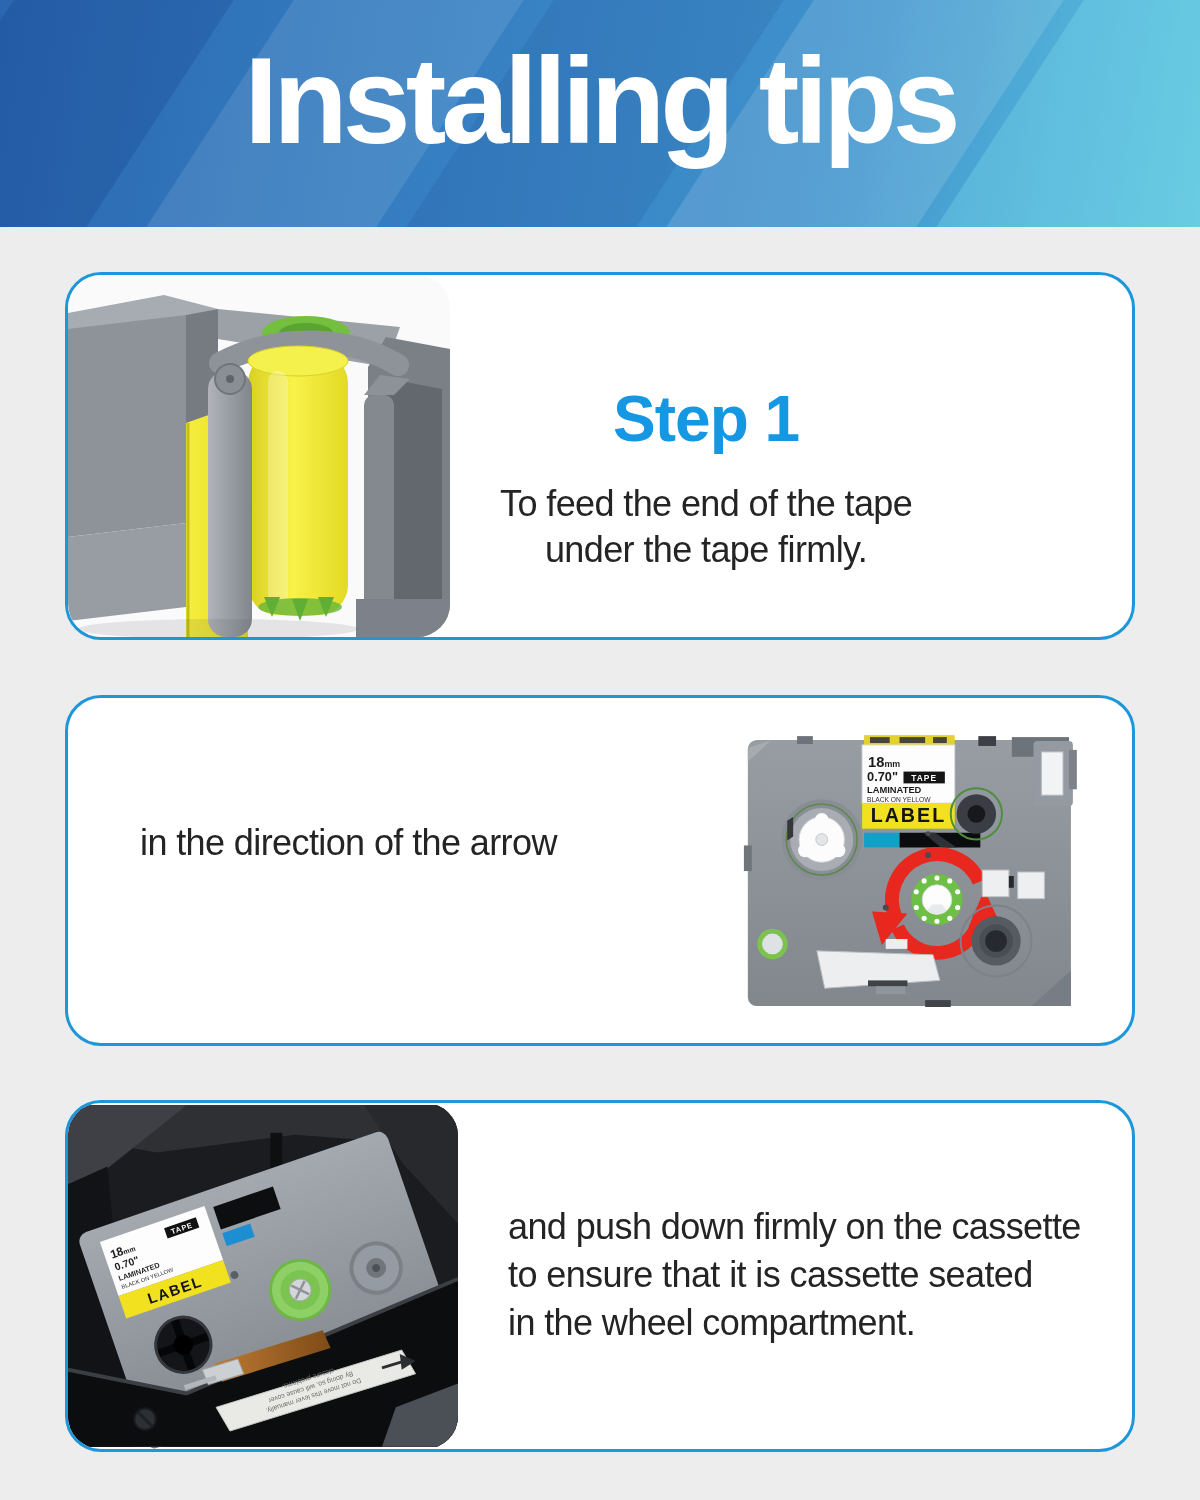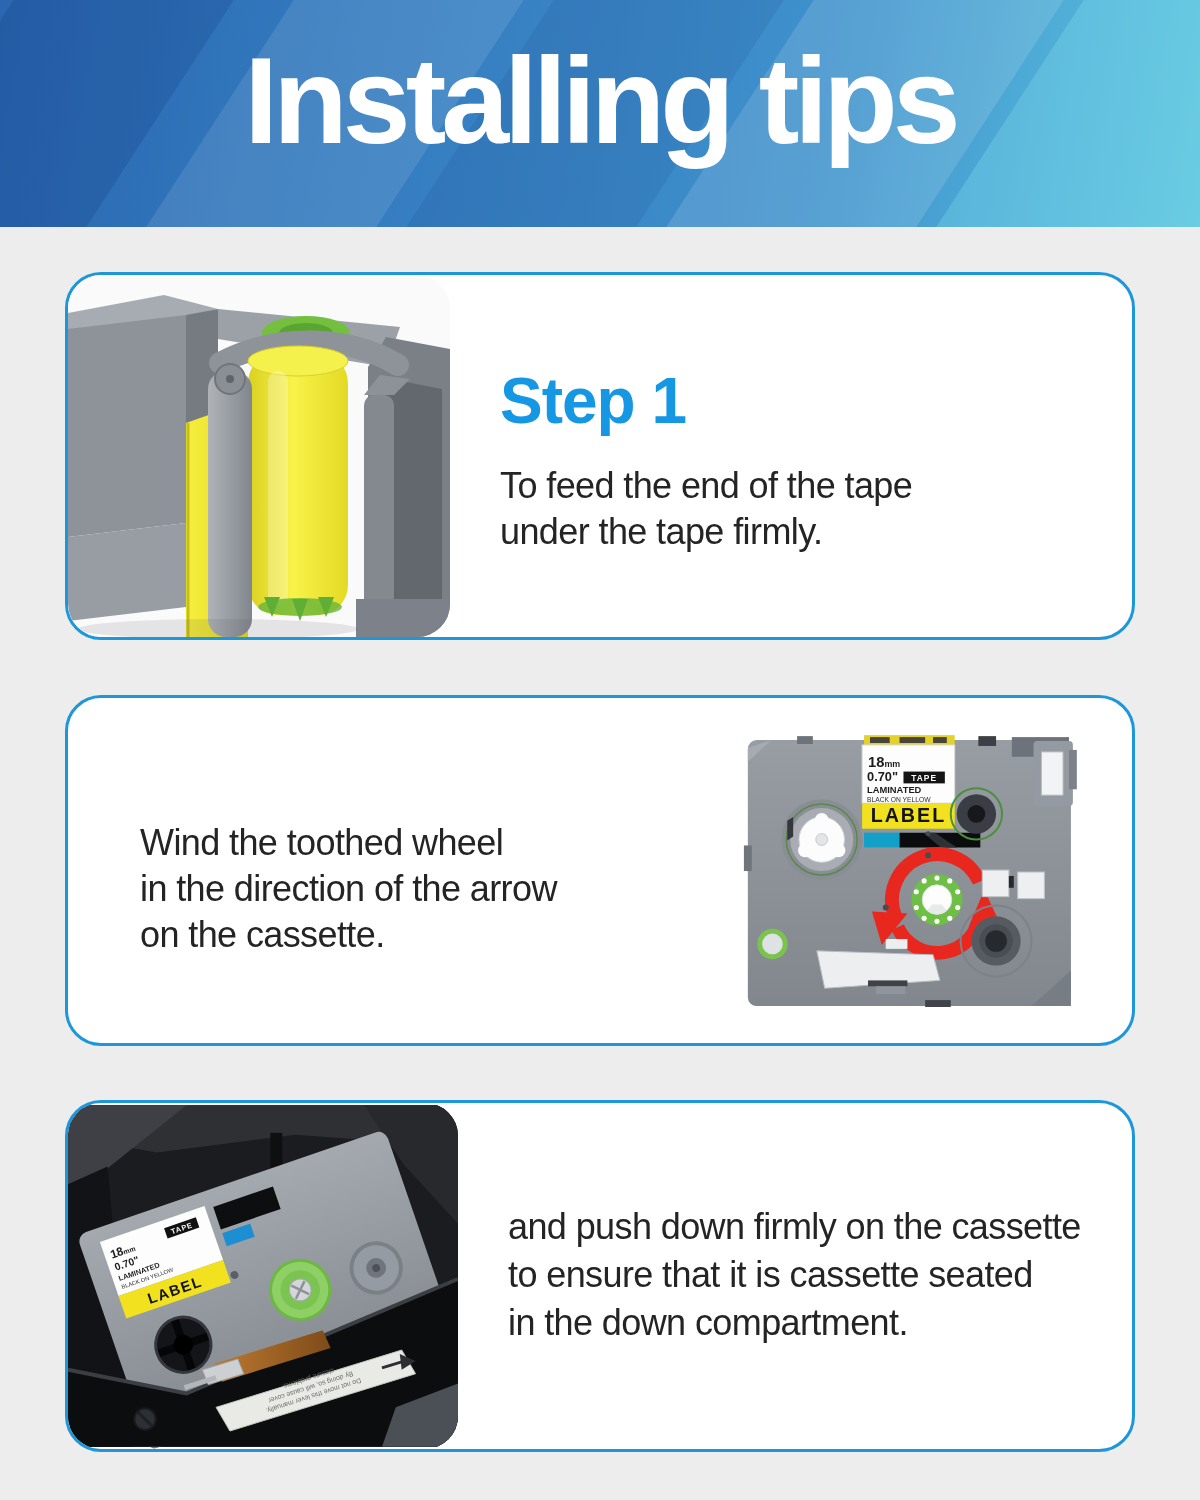--- a/index.html
+++ b/index.html
@@ -30,21 +30,21 @@
   .photo svg{display:block;}
   .art{position:absolute;overflow:hidden;}
   .art svg{display:block;}
 
   .step-text{position:absolute;}
   .step-title{font-size:64px;line-height:64px;font-weight:bold;color:#1697e4;letter-spacing:-1px;}
   .step-body{margin-top:30px;font-size:36px;line-height:46px;color:#242424;
     letter-spacing:-0.6px;white-space:nowrap;}
   .card3 .step-body{line-height:48px;}
 
-  .t1{left:432px;top:94px;}
+  .t1{left:432px;top:112px;text-align:center;}
   .t2{left:72px;top:92px;}
   .t3{left:440px;top:70px;}
 
   .a2{left:670px;top:32px;width:394px;height:290px;}
 </style>
 </head>
 <body>
 
 <div class="header">
   <div class="h-stripe hs1"></div>
@@ -117,23 +117,21 @@
     <div class="step-body">
       <div>To feed the end of the tape</div>
       <div>under the tape firmly.</div>
     </div>
   </div>
 </div>
 
 <div class="card card2">
   <div class="step-text t2">
     <div class="step-body">
-      <div>Wind the toothed wheel</div>
       <div>in the direction of the arrow</div>
-      <div>on the cassette.</div>
     </div>
   </div>
 
   <div class="art a2">
     <svg width="394" height="290" viewBox="0 0 400 290" xmlns="http://www.w3.org/2000/svg">
       <defs>
         <linearGradient id="cas2" x1="0" y1="0" x2="0" y2="1">
           <stop offset="0" stop-color="#989da4"></stop>
             <stop offset="1" stop-color="#82878e"></stop>
         </linearGradient>
@@ -308,16 +306,16 @@
         </g>
       </g>
       <circle cx="78" cy="318" r="11" fill="#2c2f34" stroke="#17191c" stroke-width="2"></circle>
       <line x1="71" y1="311" x2="85" y2="325" stroke="#1e2023" stroke-width="3"></line>
     </svg>
   </div>
   <div class="step-text t3">
     <div class="step-body">
       <div>and push down firmly on the cassette</div>
       <div>to ensure that it is cassette seated</div>
-      <div>in the down compartment.</div>
+      <div>in the wheel compartment.</div>
     </div>
   </div>
 </div>
 
 </body></html>

